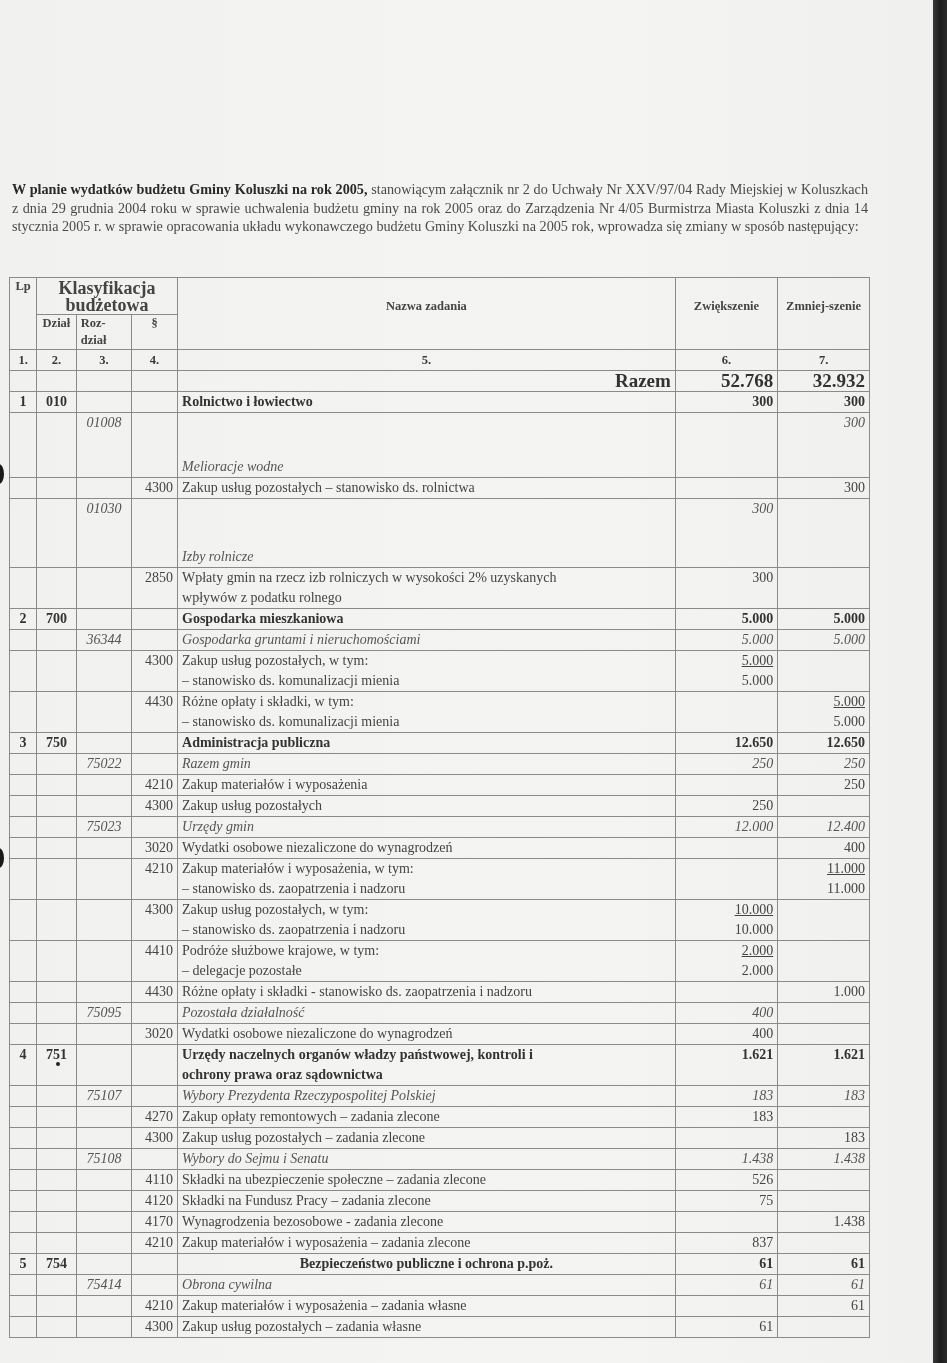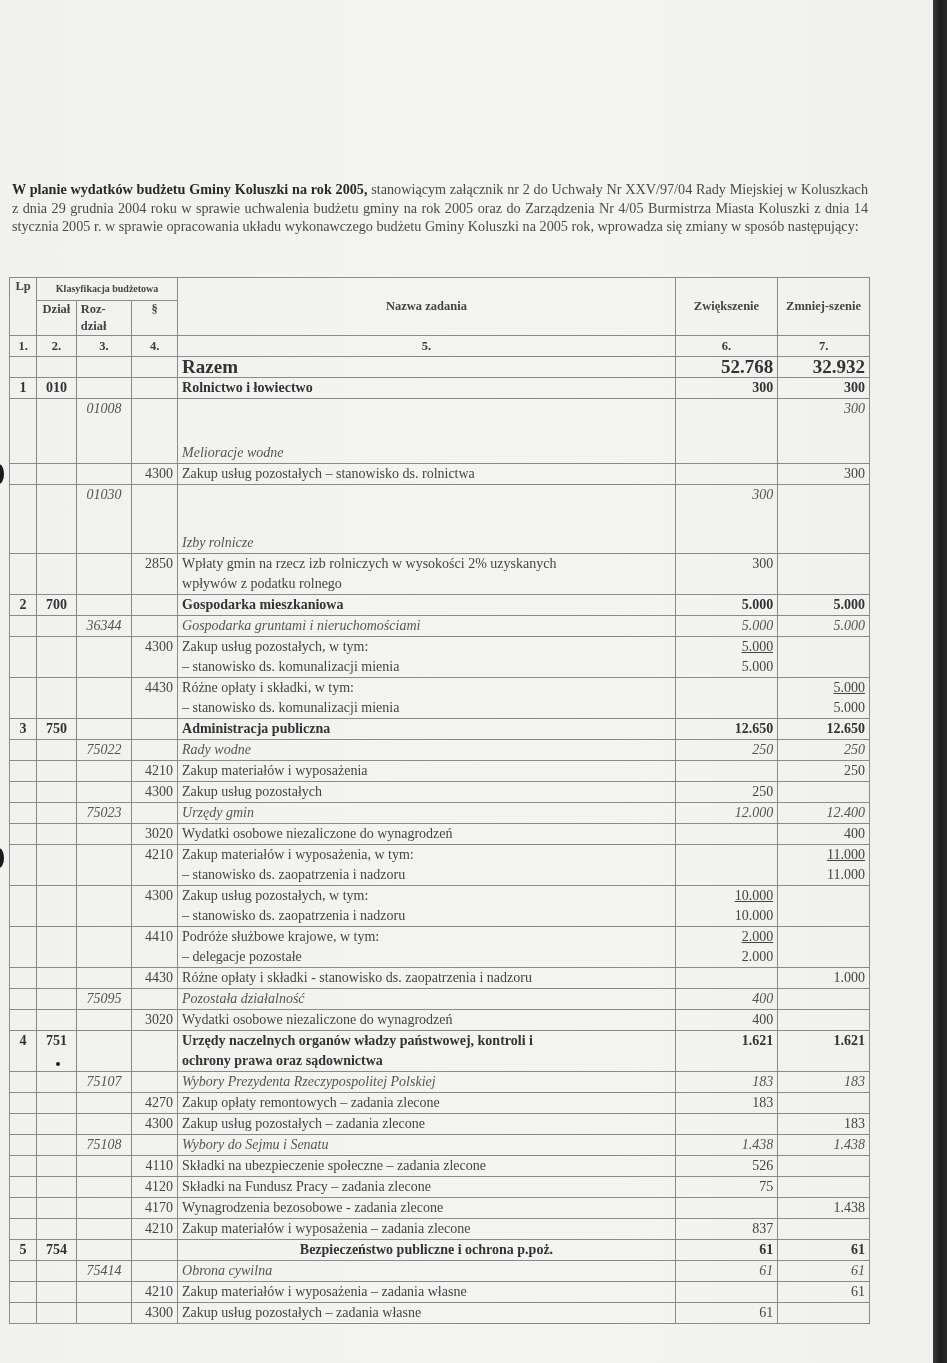--- a/index.html
+++ b/index.html
@@ -45,21 +45,21 @@
   .c-lp { width: 26px; text-align: center; }
   .c-dz { width: 38px; text-align: center; }
   .c-rz { width: 53px; text-align: center; }
   .c-par { width: 44px; text-align: right; }
   .c-name { width: 477px; text-align: left; }
   .c-inc { width: 98px; text-align: right; }
   .c-dec { width: 88px; text-align: right; }
   .hdr-top th { height: 36px; }
   .num-row td { font-weight: bold; font-size: 12.5px; text-align: center; height: 18px; line-height: 18px; }
   .num-row td.c-inc, .num-row td.c-dec { text-align: center; }
-  .total td { font-size: 19px; font-weight: bold; color: #333; line-height: 23px; height: 23px; }
+  .total td { font-size: 19px; font-weight: bold; color: #333; line-height: 23px; height: 23px; text-align: right; }
   .section td { font-weight: bold; color: #333; }
   .chapter td.c-rz, .chapter td.c-name, .chapter td.c-inc, .chapter td.c-dec { font-style: italic; color: #555; }
   .item td { color: #444; }
   .multi td { white-space: normal; }
   .u { text-decoration: underline; }
   .sub-line { display: block; }
   .dot { position: absolute; left: 56px; top: 1062px; width: 4px; height: 4px; border-radius: 50%; background: #222; }
 </style>
 </head>
 <body>
@@ -79,21 +79,21 @@
         <col class="c-dz">
         <col class="c-rz">
         <col class="c-par">
         <col class="c-name">
         <col class="c-inc">
         <col class="c-dec">
     </colgroup>
     <thead>
       <tr class="hdr-top">
         <th rowspan="2" class="c-lp" style="text-align:center">Lp</th>
-        <th colspan="3" style="text-align:center; white-space:normal; font-size:10px; padding-top:2px;">
+        <th colspan="3" style="text-align:center; white-space:normal; font-size:18px; padding-top:2px;">
           <span>Klasyfikacja budżetowa</span>
         </th>
         <th rowspan="2" class="c-name" style="text-align:center; padding-top:20px;">Nazwa zadania</th>
         <th rowspan="2" class="c-inc" style="text-align:center; padding-top:20px;">Zwiększenie</th>
         <th rowspan="2" class="c-dec" style="text-align:center; white-space:normal; padding-top:20px;">Zmniej-szenie</th>
       </tr>
       <tr style="height:34px">
         <th class="c-dz" style="text-align:center">Dział</th>
         <th class="c-rz" style="text-align:left; white-space:normal">Roz-dział</th>
         <th class="c-par" style="text-align:center">§</th>
@@ -276,21 +276,21 @@
           <td class="c-dec">
             <span class="sub-line" style="min-height: 20px;">12.650</span>
           </td>
         </tr>
         <tr class="chapter">
           <td class="c-lp"></td>
           <td class="c-dz"></td>
           <td class="c-rz">75022</td>
           <td class="c-par"></td>
           <td class="c-name">
-            <span class="sub-line" style="min-height: 20px;">Rady wodne</span>
+            <span class="sub-line" style="min-height: 20px;">Razem gmin</span>
           </td>
           <td class="c-inc">
             <span class="sub-line" style="min-height: 20px;">250</span>
           </td>
           <td class="c-dec">
             <span class="sub-line" style="min-height: 20px;">250</span>
           </td>
         </tr>
         <tr class="item">
           <td class="c-lp"></td>

